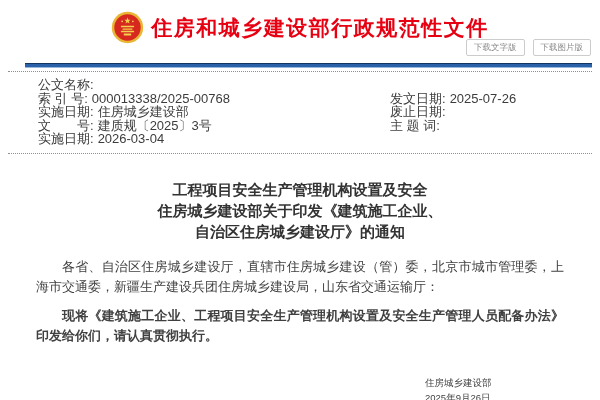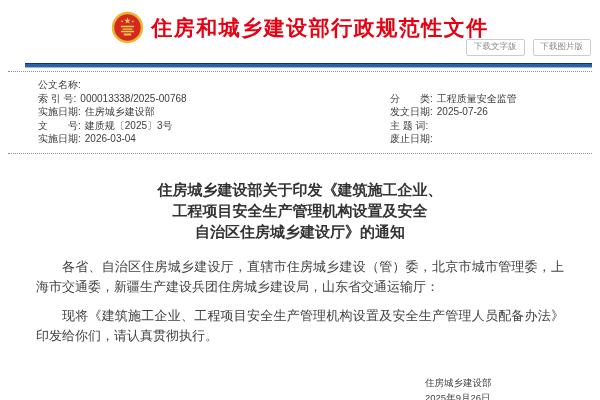--- a/index.html
+++ b/index.html
@@ -8,38 +8,38 @@
     font-family:"Liberation Sans","DejaVu Sans",sans-serif;color:#3c3c3c;
   }
   .page{position:relative;width:600px;height:400px;}
   
   .header{position:relative;height:60px;}
   .brand{display:flex;justify-content:center;align-items:center;gap:7px;padding-top:11px;}
   .emblem{width:33px;height:33px;flex:0 0 auto;}
   .brand-title{color:#e60012;font-size:21px;font-weight:bold;letter-spacing:1.5px;white-space:nowrap;}
   .dl-buttons{position:absolute;right:9px;top:39px;display:flex;gap:8px;}
   .dl-btn{
-    font-family:Liberation Mono, monospace;font-size:8.5px;color:#8a8a8a;background:#ffffff;
+    font-family:Liberation Serif, serif;font-size:8.5px;color:#8a8a8a;background:#ffffff;
     border:1px solid #cccccc;border-radius:2px;padding:3px 7px;line-height:1;cursor:pointer;white-space:nowrap;
   }
   
   .blue-band{height:5px;margin:3px 8px 0 25px;
     background:linear-gradient(to bottom,#14355f 0%,#14355f 28%,#2a61a8 28%,#2a61a8 78%,#9ab8dc 78%,#9ab8dc 100%);}
   .dotted{border-top:1px dotted #8f8f8f;margin:3px 8px 0 8px;height:0;}
   
-  .meta{margin:6px 10px 7px 38px;font-size:10px;color:#3c3c3c;}
+  .meta{margin:6px 10px 7px 38px;font-size:13px;color:#3c3c3c;}
   .meta-row{display:flex;line-height:13.5px;white-space:nowrap;}
   .meta-label{white-space:pre;}
   .meta-value{margin-left:4px;white-space:nowrap;}
   .meta-grid{display:grid;grid-template-columns:352px 1fr;grid-auto-flow:column;grid-template-rows:repeat(4,13.5px);}
   
   .doc-title{margin:25px 30px 0;text-align:center;font-size:15px;font-weight:bold;color:#333333;line-height:21px;}
   .para{font-size:13px;line-height:20px;color:#404040;margin:0 36px;text-indent:2em;text-align:justify;}
   .para-1{margin-top:15px;}
-  .para-2{margin-top:9px;}
+  .para-2{margin-top:9px;font-weight:bold;}
   .signature{margin:29px 0 0 425px;font-size:9.5px;color:#404040;line-height:15px;text-align:left;}
   .footnote{margin:13px 0 0 55px;font-size:9.5px;color:#404040;}
 </style>
 </head>
 <body>
 
 <div class="page">
 
   <div class="header">
     <div class="brand">
@@ -80,44 +80,40 @@
       </div>
       <div class="meta-row">
         <span class="meta-label">文　　号:</span>
         <span class="meta-value">建质规〔2025〕3号</span>
       </div>
       <div class="meta-row">
         <span class="meta-label">实施日期:</span>
         <span class="meta-value">2026-03-04</span>
       </div>
       <div class="meta-row">
-        <span class="meta-label">分　　类:</span>
-        <span class="meta-value">工程质量安全监管</span>
-      </div>
-      <div class="meta-row">
         <span class="meta-label">发文日期:</span>
         <span class="meta-value">2025-07-26</span>
       </div>
       <div class="meta-row">
-        <span class="meta-label">主 题 词:</span>
+        <span class="meta-label">废止日期:</span>
         <span class="meta-value"></span>
       </div>
       <div class="meta-row">
-        <span class="meta-label">废止日期:</span>
+        <span class="meta-label">主 题 词:</span>
         <span class="meta-value"></span>
       </div>
     </div>
   </div>
 
   <div class="dotted"></div>
 
   <div class="doc">
     <div class="doc-title">
+      <div>工程项目安全生产管理机构设置及安全</div>
       <div>住房城乡建设部关于印发《建筑施工企业、</div>
-      <div>工程项目安全生产管理机构设置及安全</div>
       <div>自治区住房城乡建设厅》的通知</div>
     </div>
     <p class="para para-1">各省、自治区住房城乡建设厅，直辖市住房城乡建设（管）委，北京市城市管理委，上海市交通委，新疆生产建设兵团住房城乡建设局，山东省交通运输厅：</p>
     <p class="para para-2">现将《建筑施工企业、工程项目安全生产管理机构设置及安全生产管理人员配备办法》印发给你们，请认真贯彻执行。</p>
     <div class="signature">
       <div>住房城乡建设部</div>
       <div>2025年9月26日</div>
     </div>
     <p class="footnote">（此件公开发布）</p>
   </div>

